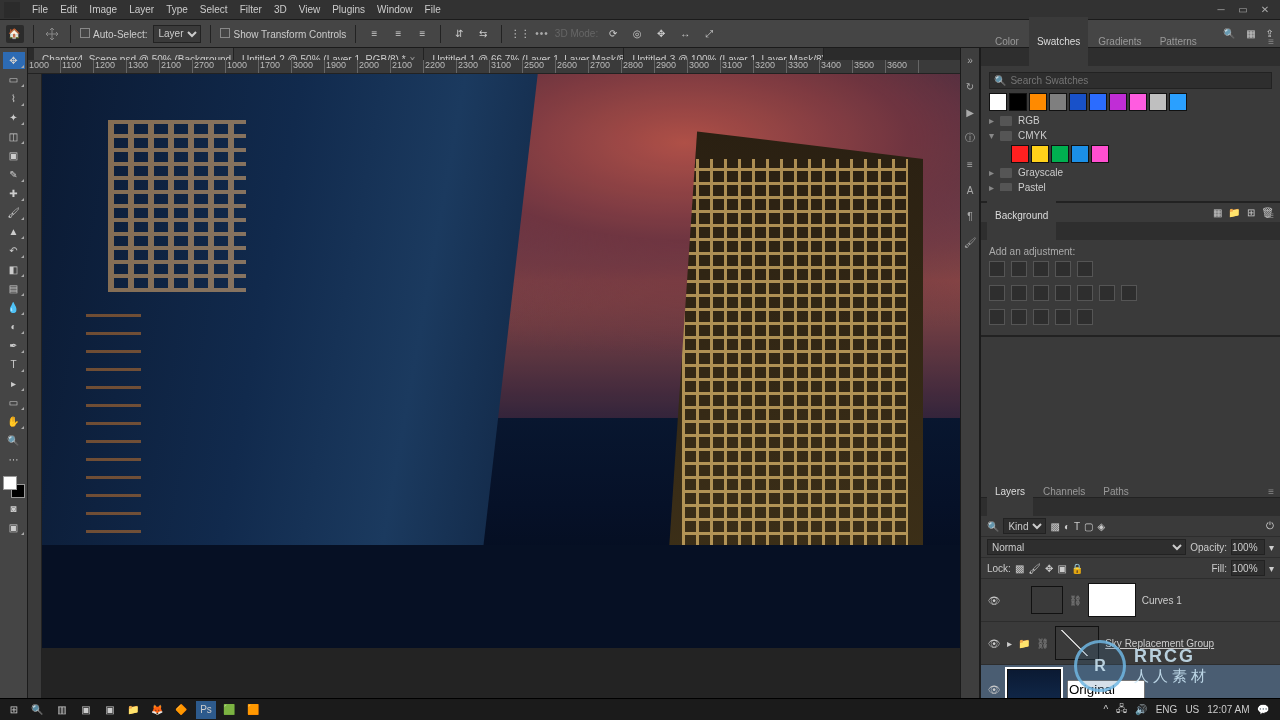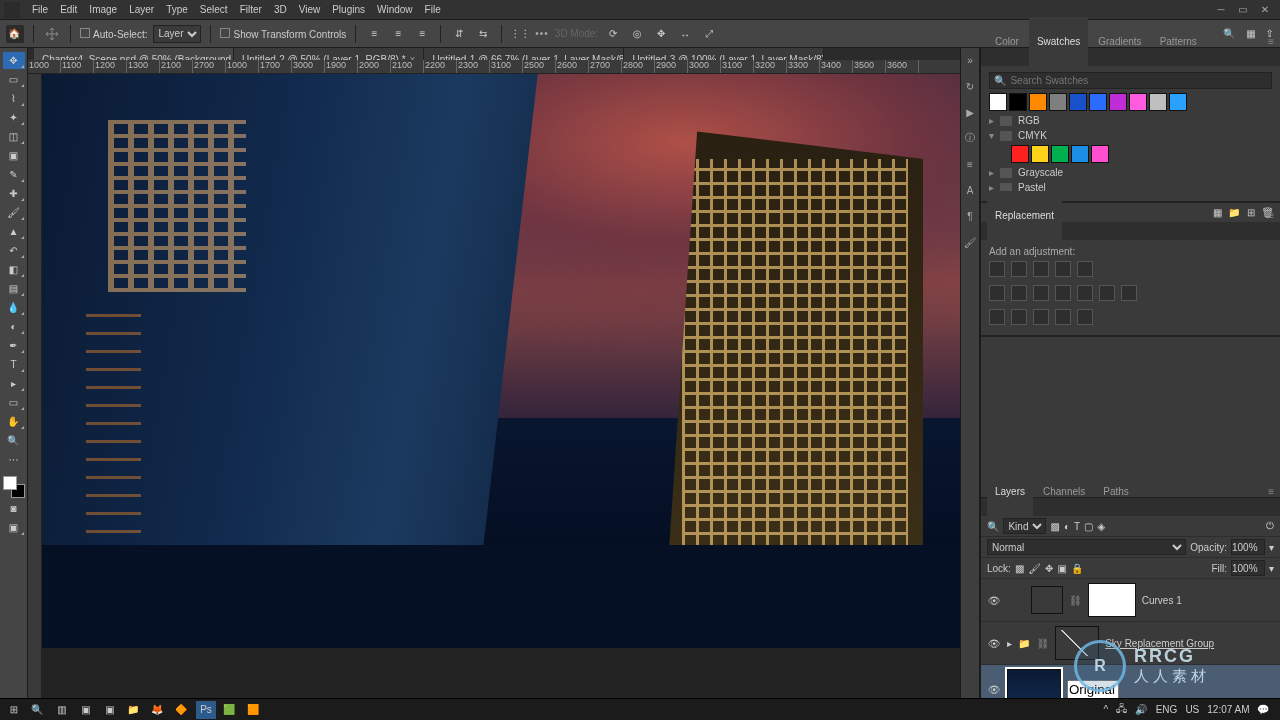--- a/index.html
+++ b/index.html
@@ -342,21 +342,21 @@
       </div>
   </div>
   <div class="swfoot">
     <span>▦</span>
     <span>📁</span>
     <span>⊞</span>
     <span>🗑</span>
   </div>
 
   <div class="panel-tabs">
-    <span class="on">Replacement</span>
+    <span class="on">Background</span>
     <span class="fly">≡</span>
   </div>
   <div class="panel-body">
     <div style="color:#aaa">Add an adjustment:</div>
     <div class="adj-grid">
       <div class="a"></div>
       <div class="a"></div>
       <div class="a"></div>
       <div class="a"></div>
       <div class="a"></div>
@@ -429,21 +429,21 @@
         <div class="eye">👁</div>
         <span>▸</span>
         <span>📁</span>
         <span class="linkicn">⛓</span>
         <div class="thumb curve" style="width:44px;height:34px"></div>
         <span style="text-decoration:underline">Sky Replacement Group</span>
       </div>
       <div class="layer-item sel">
         <div class="eye">👁</div>
         <div class="thumb lrg" style="outline:2px solid #fff"></div>
-        <input style="width: 52px;" value="Original">
+        <input style="width: 78px;" value="Original">
       </div>
 
     </div>
   </div>
 </div>
 
 <div class="status">
   <span>50%</span>
   <span>3500 px x 2335 px (72 ppi)</span>
   <span>&gt;</span>

